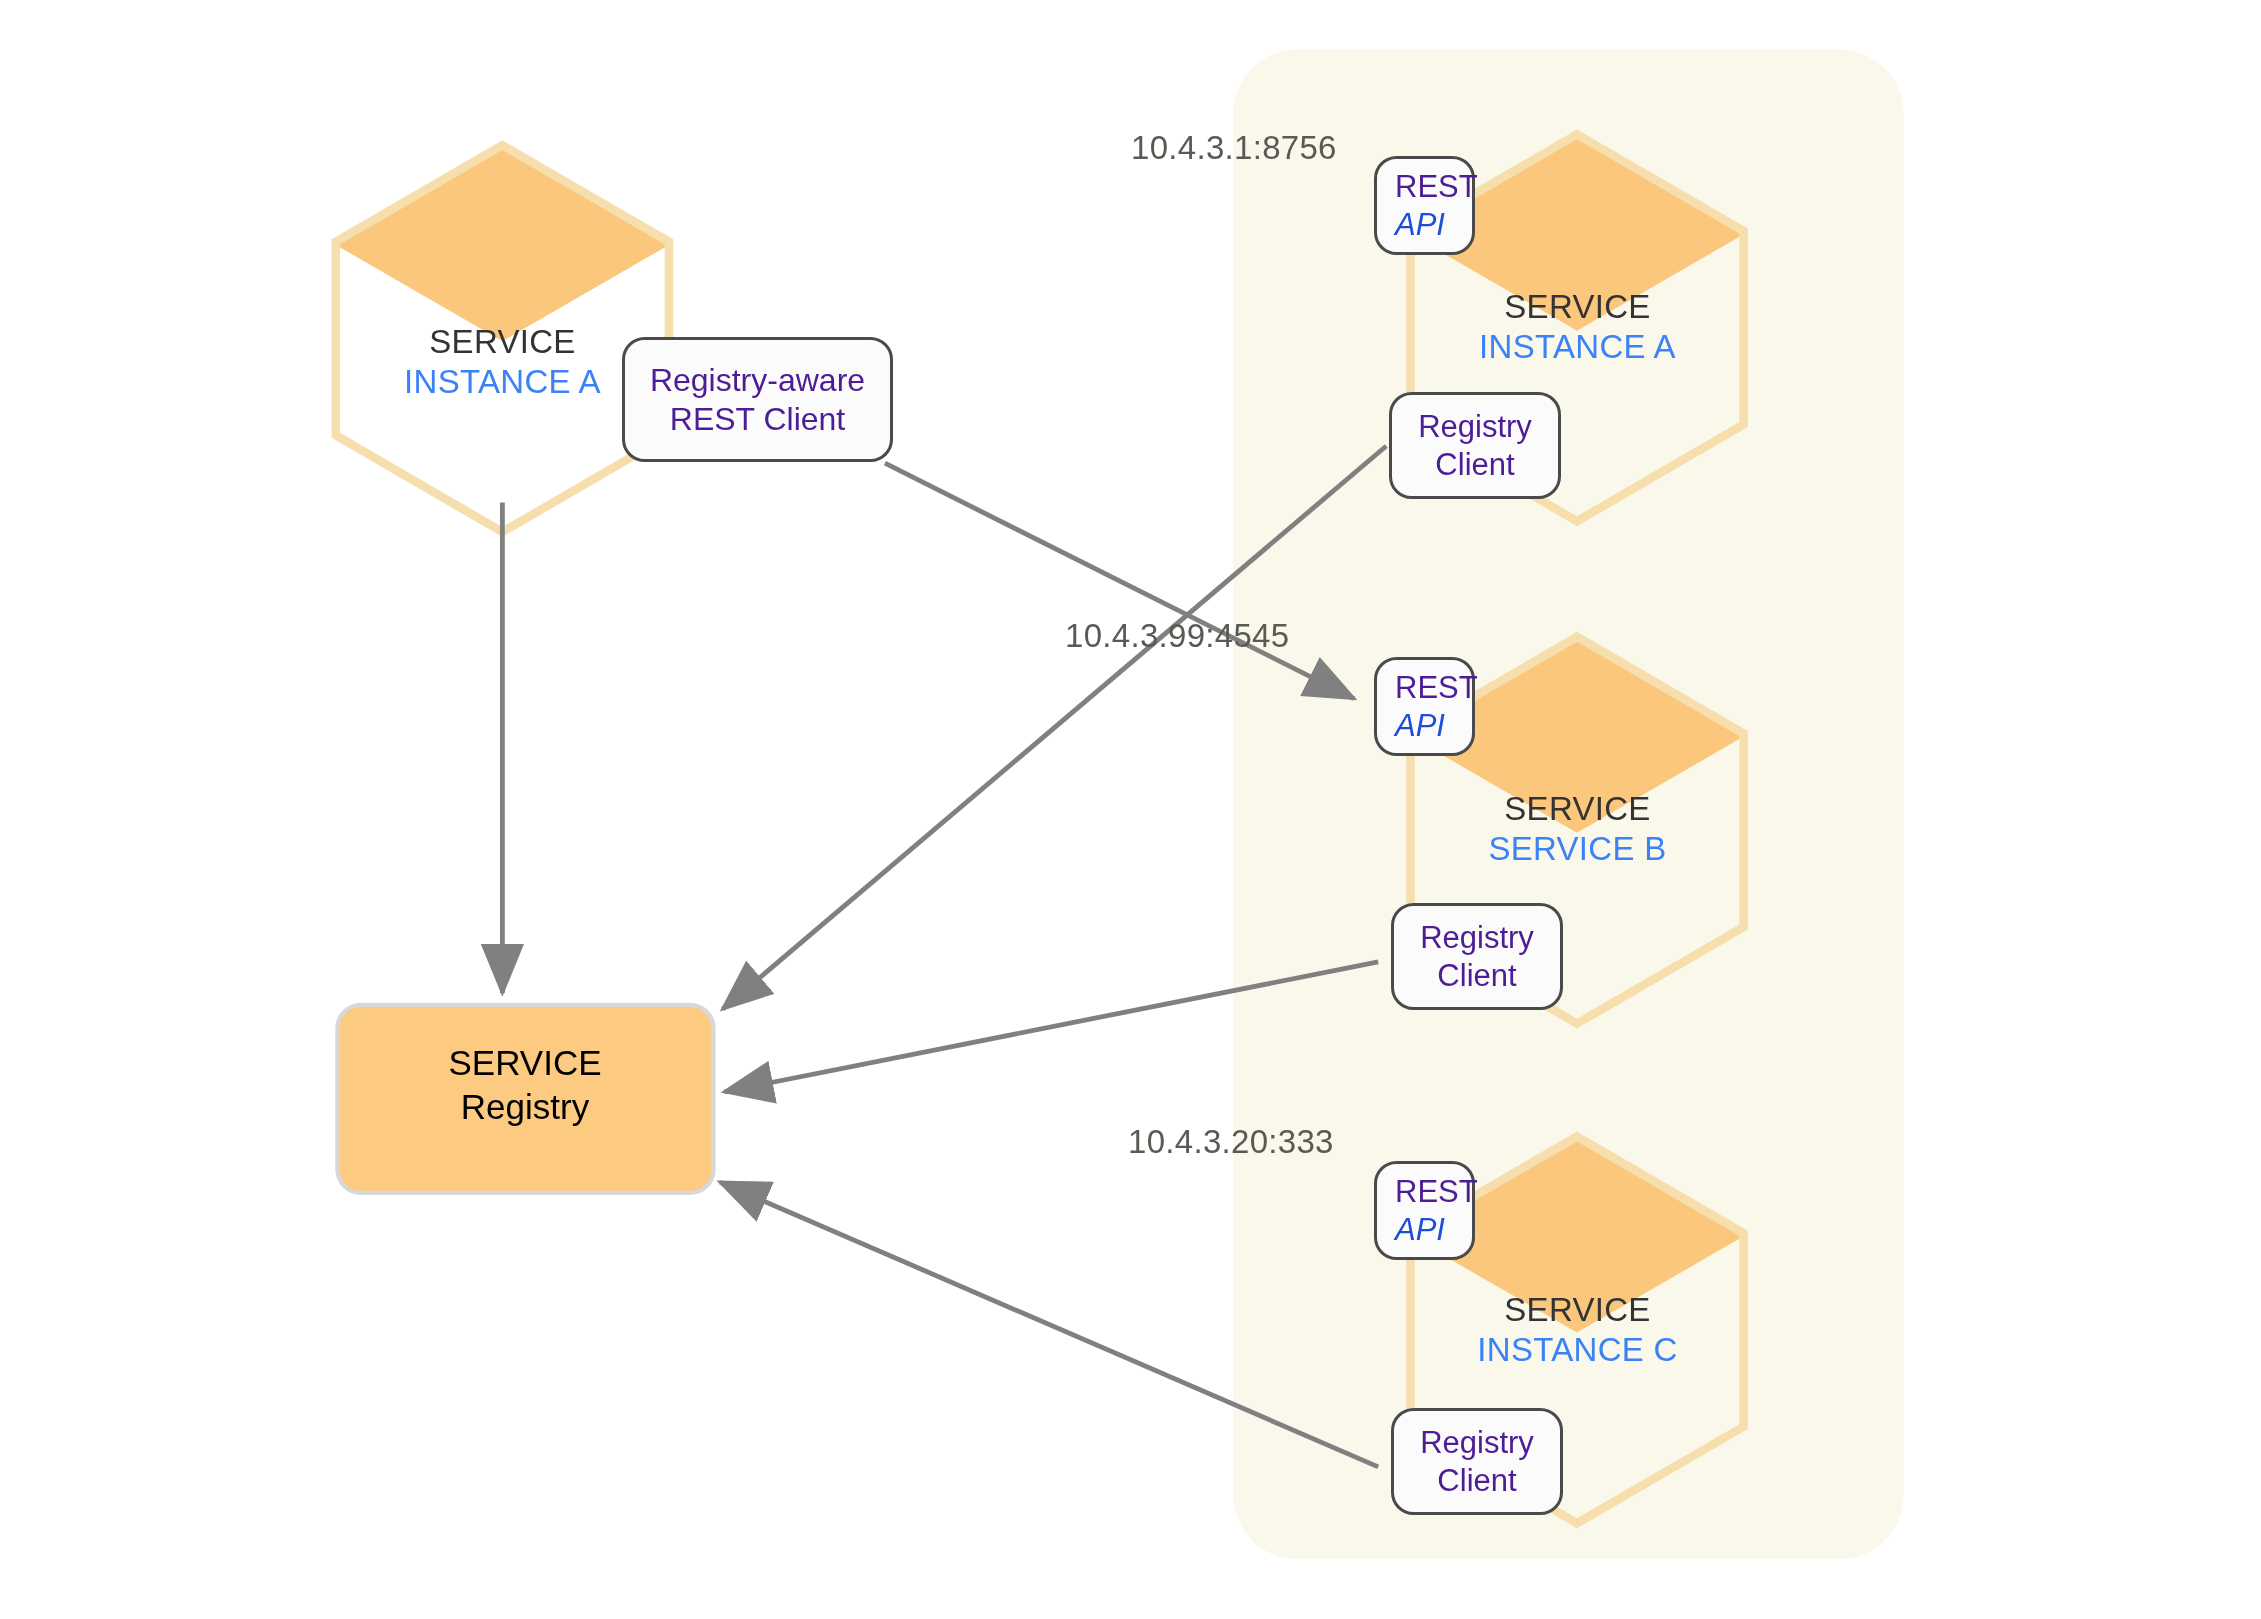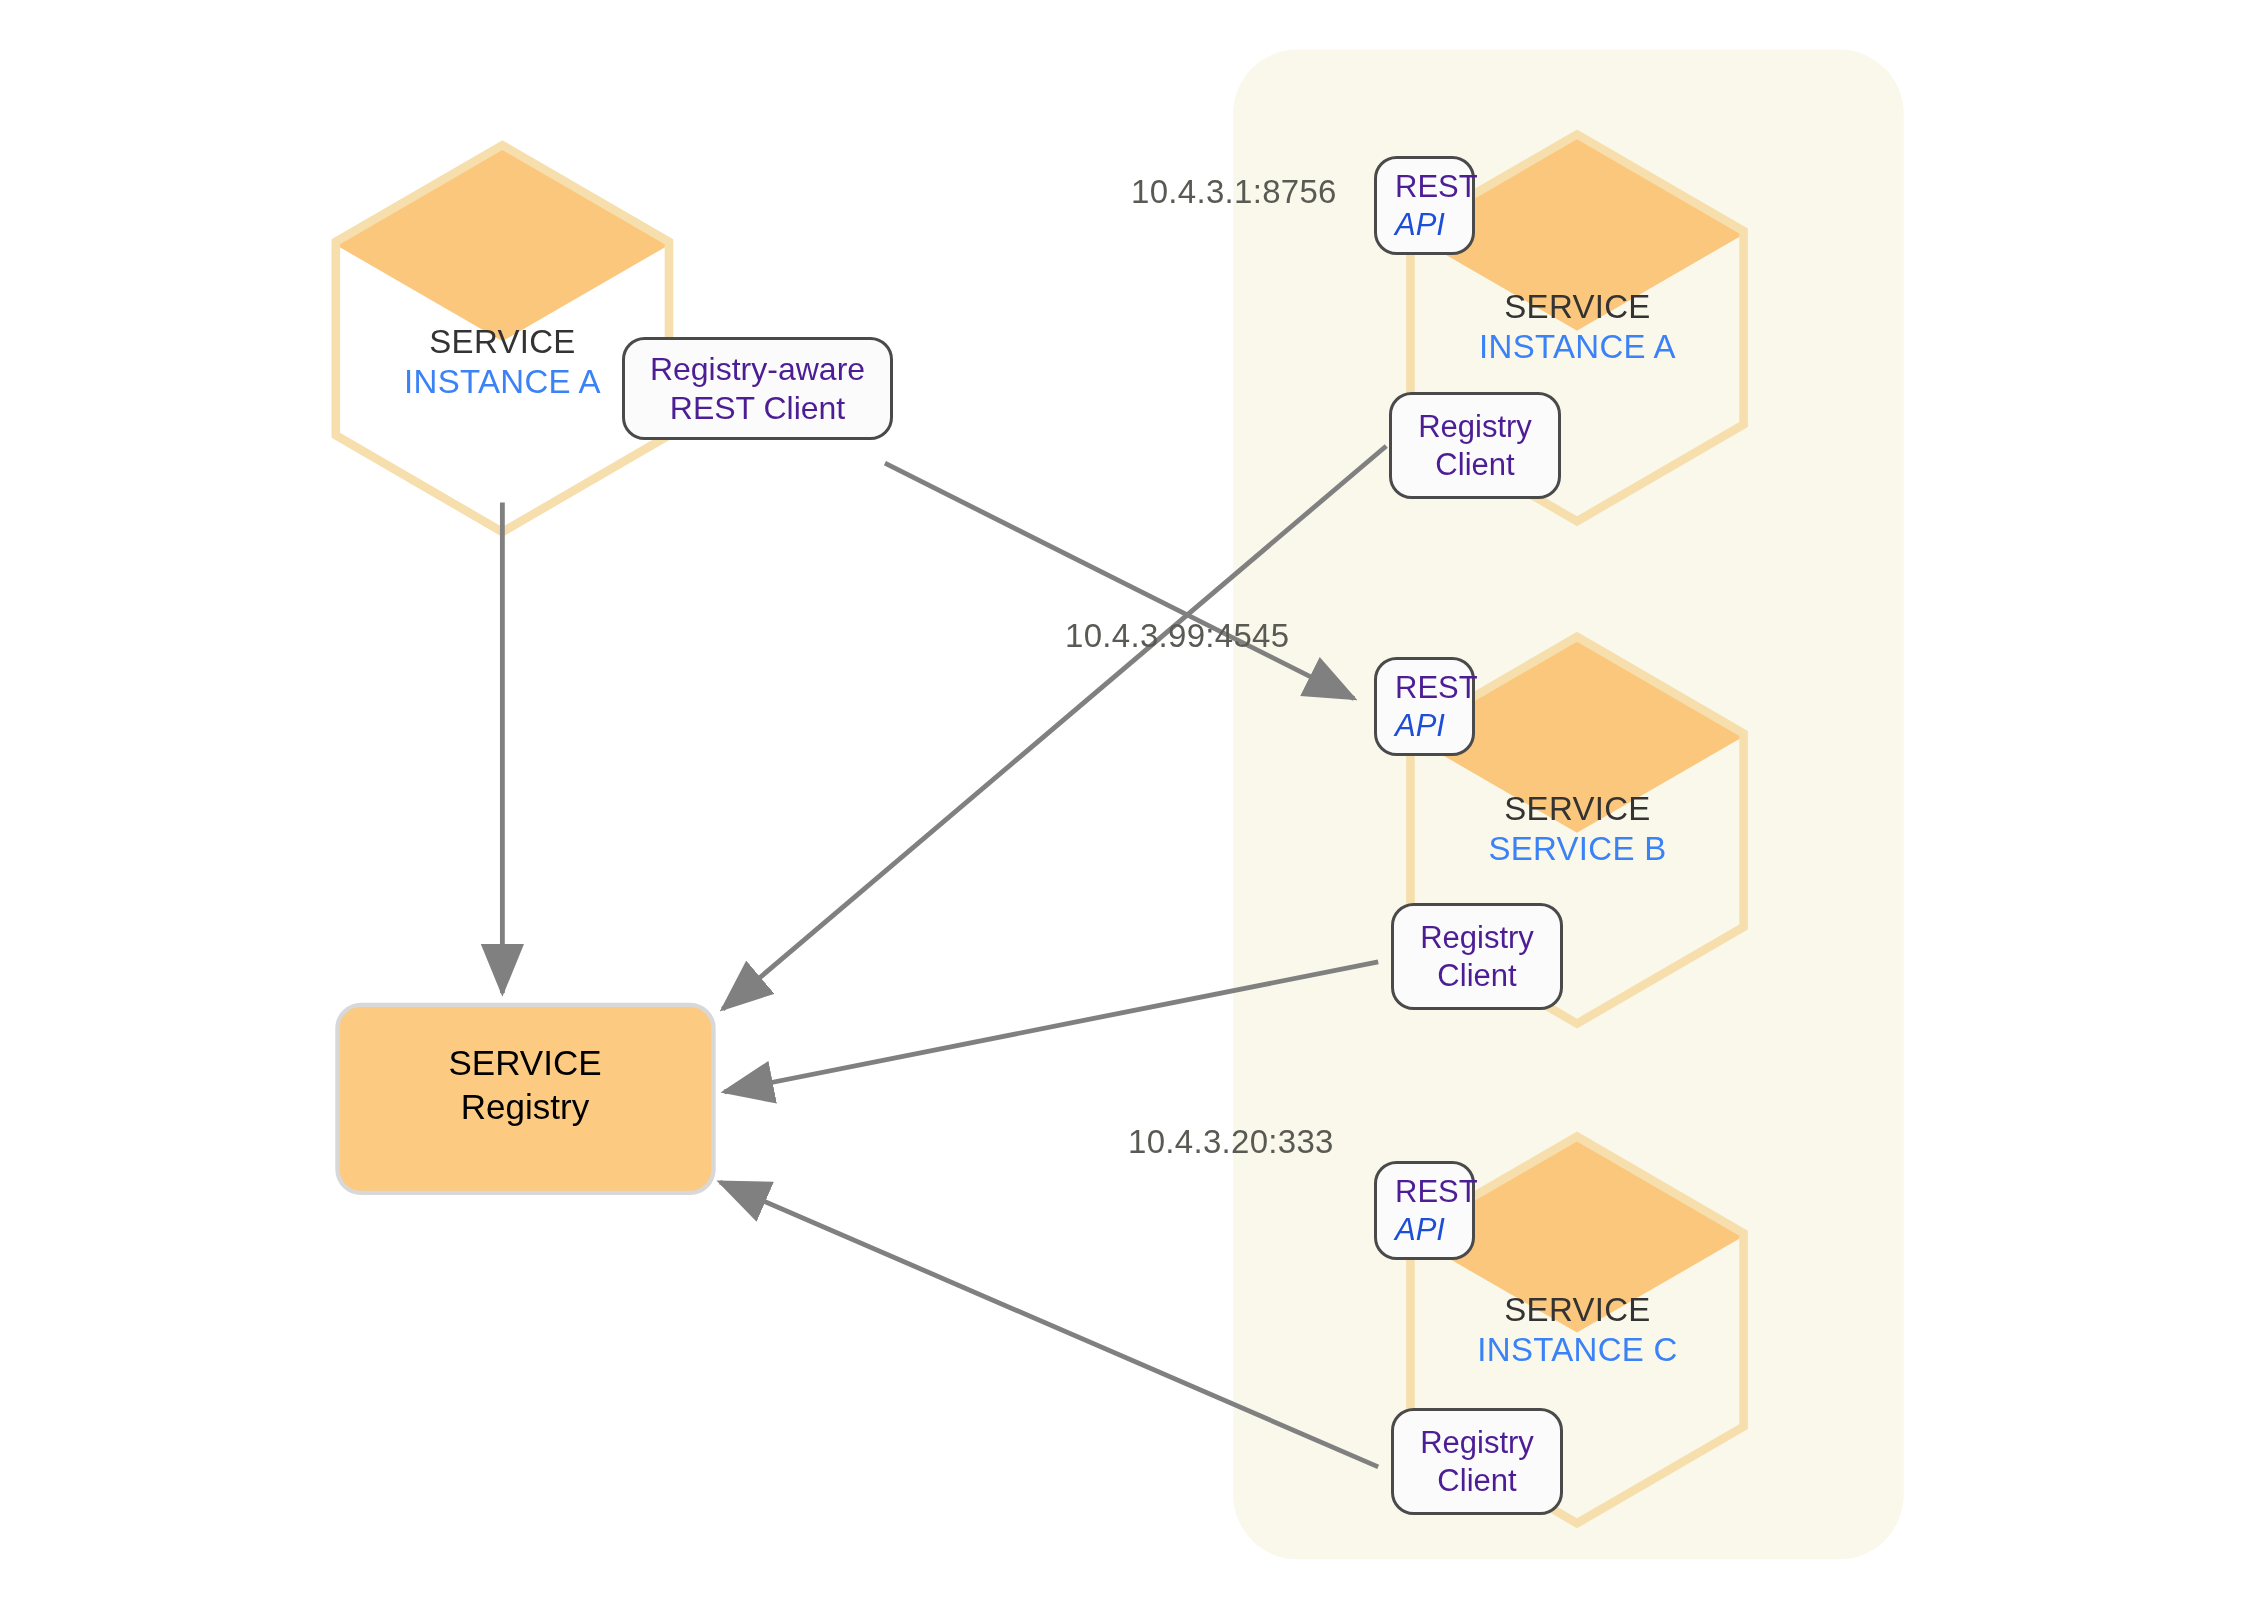--- a/index.html
+++ b/index.html
@@ -149,31 +149,31 @@
     <line x1="2565" y1="1790" x2="1348" y2="2032" stroke="#808080" stroke-width="9" marker-end="url(#arrowhead)"></line>
 
     <line x1="2565" y1="2730" x2="1340" y2="2200" stroke="#808080" stroke-width="9" marker-end="url(#arrowhead)"></line>
   </svg>
 
   <div class="abs hex-label" style="left:336px; top:322px; width:333px;">
     <span class="line1">SERVICE</span>
     <span class="line2">INSTANCE A</span>
   </div>
 
-  <div class="pill centered wide" style="left:622px; top:337px; width:271px; height:103px;">
+  <div class="pill centered wide" style="left:622px; top:337px; width:271px; height:125px;">
     <span>Registry-aware</span>
     <span>REST Client</span>
   </div>
 
   <div class="registry-box-label" style="left:337px; top:1041px; width:376px;">
     <span>SERVICE</span>
     <span>Registry</span>
   </div>
 
-  <div class="ip-label" style="left:1131px; top:129px;margin-top:44px;">10.4.3.1:8756</div>
+  <div class="ip-label" style="left:1131px; top:129px;">10.4.3.1:8756</div>
 
   <div class="pill leftish" style="left:1374px; top:156px; width:101px; height:99px;">
     <span>REST</span>
     <span class="accent">API</span>
   </div>
 
   <div class="abs hex-label" style="left:1411px; top:287px; width:333px;">
     <span class="line1">SERVICE</span>
     <span class="line2">INSTANCE A</span>
   </div>

